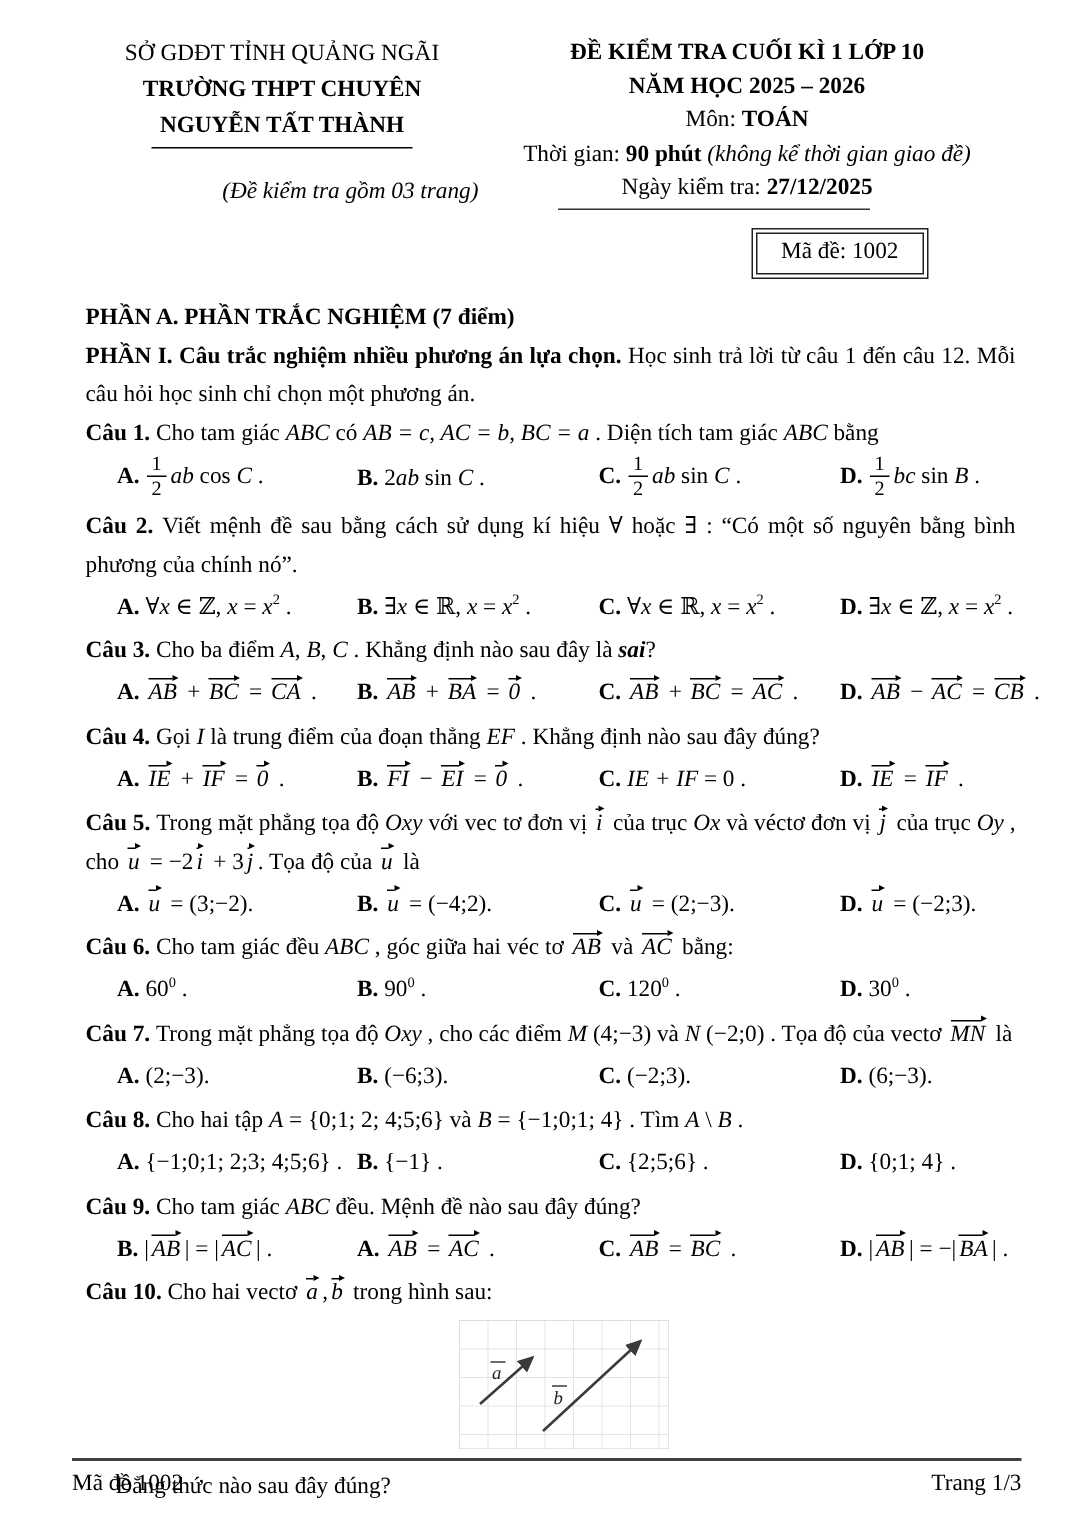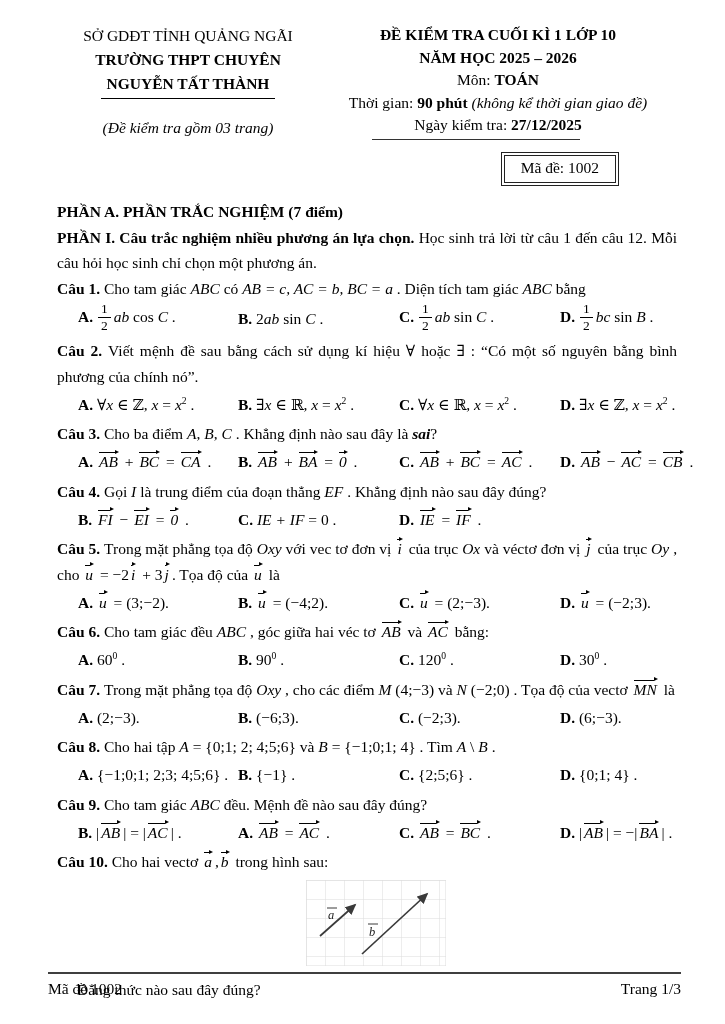--- a/index.html
+++ b/index.html
@@ -1,21 +1,21 @@
 <!DOCTYPE html>
 <html><head>
 <meta charset="utf-8">
 <style>
   html,body{margin:0;padding:0;background:#fff;}
   body{width:725px;height:1024px;font-family:"Liberation Serif","DejaVu Serif",serif;
        font-size:15.5px;color:#000;overflow:hidden;}
   .page{position:relative;box-sizing:border-box;width:725px;height:1024px;
         padding:24px 48px 3px 57px;}
   b{font-weight:bold;margin-top:32px;}
-  .i{font-style:italic;}
+  .i{font-style:italic;text-align:right;}
   .b{font-weight:bold;}
   
   .hdr{display:flex;}
   .hdr-left{width:262px;text-align:center;line-height:24px;}
   .hdr-right{flex:1;text-align:center;line-height:22.5px;}
   .school-underline{display:inline-block;border-bottom:1.5px solid #000;padding:0 6px 2px;}
   .hdr-note{margin-top:17px;}
   .date-rule{width:208px;border-bottom:1.5px solid #333;margin:2px auto 0;position:relative;left:-22px;}
   .code-row{display:flex;justify-content:flex-end;padding-right:58px;margin-top:12px;}
   .code-box{border:4px double #222;padding:3px 16px 5px;font-weight:normal;font-size:15.5px;}
@@ -101,20 +101,21 @@
         <div class="opts">
           <div class="opt"><b>A. </b><span class="s-vec">AB</span><span> + </span><span class="s-vec">BC</span><span> = </span><span class="s-vec">CA</span><span> .</span></div>
           <div class="opt"><b>B. </b><span class="s-vec">AB</span><span> + </span><span class="s-vec">BA</span><span> = </span><span class="s-vec">0</span><span> .</span></div>
           <div class="opt"><b>C. </b><span class="s-vec">AB</span><span> + </span><span class="s-vec">BC</span><span> = </span><span class="s-vec">AC</span><span> .</span></div>
           <div class="opt"><b>D. </b><span class="s-vec">AB</span><span> − </span><span class="s-vec">AC</span><span> = </span><span class="s-vec">CB</span><span> .</span></div>
         </div>
       </div>
       <div class="q">
         <p class="qline"><b>Câu 4. </b><span>Gọi </span><span class="s-i">I</span><span> là trung điểm của đoạn thẳng </span><span class="s-i">EF</span><span> . Khẳng định nào sau đây đúng?</span></p>
         <div class="opts">
+          <div class="opt"><b>A. </b><span class="s-vec">IE</span><span> + </span><span class="s-vec">IF</span><span> = </span><span class="s-vec">0</span><span> .</span></div>
           <div class="opt"><b>B. </b><span class="s-vec">FI</span><span> − </span><span class="s-vec">EI</span><span> = </span><span class="s-vec">0</span><span> .</span></div>
           <div class="opt"><b>C. </b><span class="s-i">IE + IF</span><span> = 0 .</span></div>
           <div class="opt"><b>D. </b><span class="s-vec">IE</span><span> = </span><span class="s-vec">IF</span><span> .</span></div>
         </div>
       </div>
       <div class="q">
         <p class="qline"><b>Câu 5. </b><span>Trong mặt phẳng tọa độ </span><span class="s-i">Oxy</span><span> với vec tơ đơn vị </span><span class="s-vec">i</span><span> của trục </span><span class="s-i">Ox</span><span> và véctơ đơn vị </span><span class="s-vec">j</span><span> của trục </span><span class="s-i">Oy</span><span> ,  cho </span><span class="s-vec">u</span><span> = −2</span><span class="s-vec">i</span><span> + 3</span><span class="s-vec">j</span><span>. Tọa độ của </span><span class="s-vec">u</span><span> là</span></p>
         <div class="opts">
           <div class="opt"><b>A. </b><span class="s-vec">u</span><span> = (3;−2).</span></div>
           <div class="opt"><b>B. </b><span class="s-vec">u</span><span> = (−4;2).</span></div>

